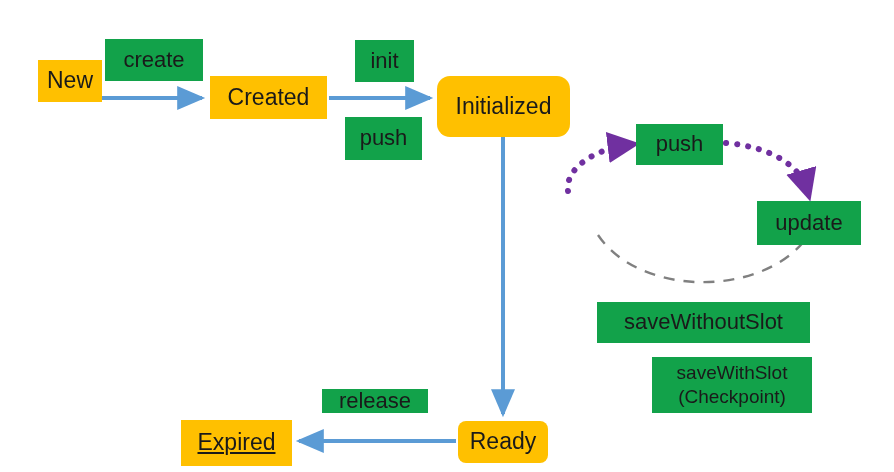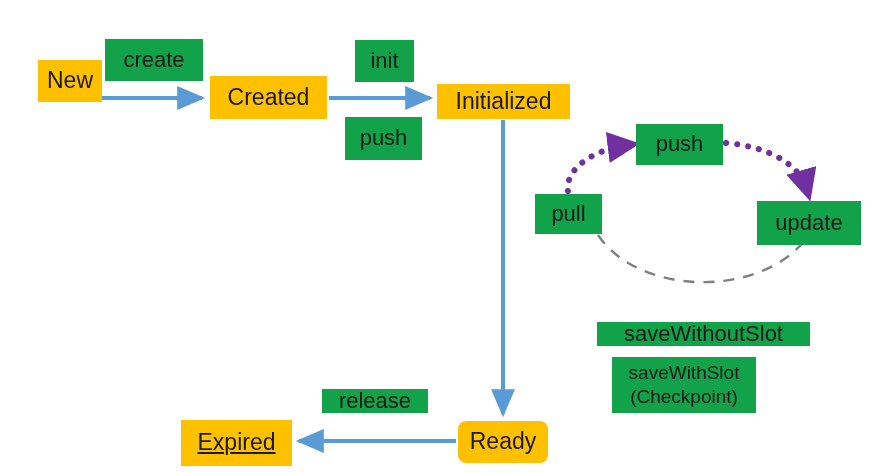--- a/index.html
+++ b/index.html
@@ -84,21 +84,21 @@
   </svg>
 
   <div class="node state-node" style="left:18px; top:60px; width:64px; height:42px;margin-left:20px;">
     <span>New</span>
   </div>
 
   <div class="node state-node" style="left:210px; top:76px; width:117px; height:43px;">
     <span>Created</span>
   </div>
 
-  <div class="node state-node" style="left:437px; top:84px; width:133px; height:35px;">
+  <div class="node state-node" style="left:437px; top:76px; width:133px; height:61px;border-radius:13px;">
     <span>Initialized</span>
   </div>
 
   <div class="node state-node" style="left:458px; top:421px; width:90px; height:42px;border-radius:8px;">
     <span>Ready</span>
   </div>
 
   <div class="node state-node" style="left:181px; top:420px; width:111px; height:46px;text-decoration:underline;">
     <span>Expired</span>
   </div>
@@ -112,33 +112,30 @@
   </div>
 
   <div class="node label-node" style="left:345px; top:117px; width:77px; height:43px;">
     <span>push</span>
   </div>
 
   <div class="node label-node" style="left:636px; top:124px; width:87px; height:41px;align-items:center;">
     <span>push</span>
   </div>
 
-  <div class="node label-node" style="left:535px; top:194px; width:67px; height:40px;">
-    <span>pull</span>
-  </div>
 
   <div class="node label-node" style="left:757px; top:201px; width:104px; height:44px;">
     <span>update</span>
   </div>
 
-  <div class="node label-node" style="left:597px; top:322px; width:213px; height:24px;">
+  <div class="node label-node" style="left:597px; top:302px; width:213px; height:41px;">
     <span>saveWithoutSlot</span>
   </div>
 
-  <div class="node label-node two-line" style="left:612px; top:357px; width:144px; height:56px;">
+  <div class="node label-node two-line" style="left:652px; top:357px; width:160px; height:56px;">
     <span>saveWithSlot
 (Checkpoint)</span>
   </div>
 
   <div class="node label-node" style="left:322px; top:389px; width:106px; height:24px;">
     <span>release</span>
   </div>
 
 </div>
 

